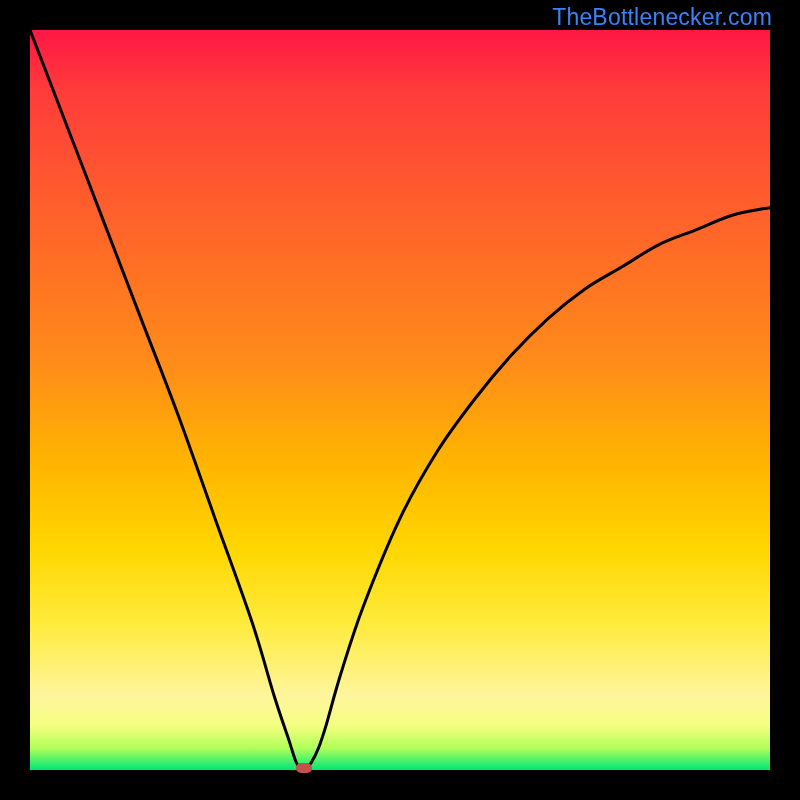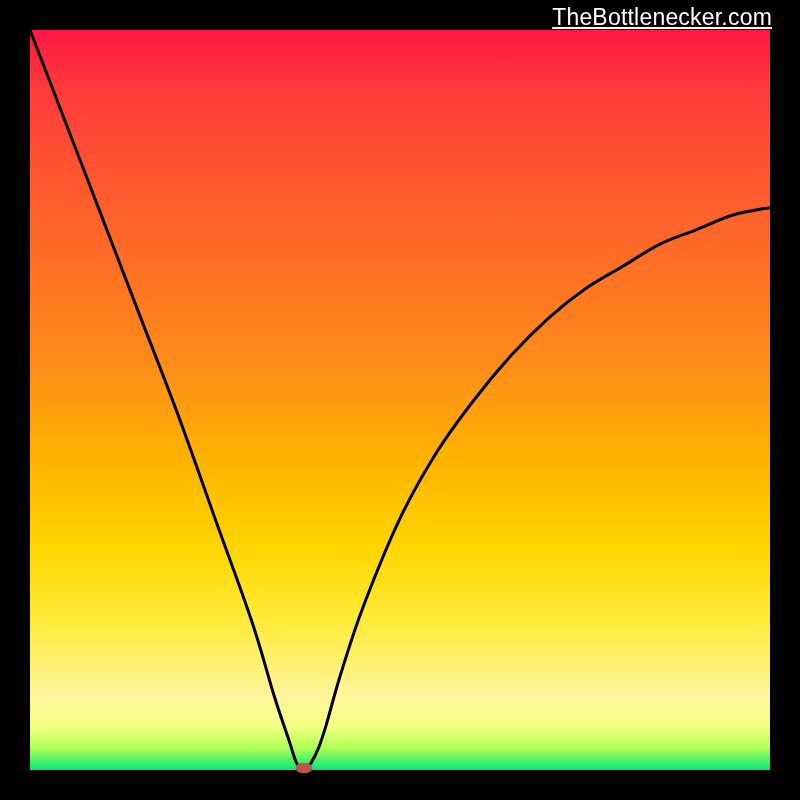--- a/index.html
+++ b/index.html
@@ -31,25 +31,24 @@
       #b2ff59 97%,
       #00e676 100%
     );
   }
   .watermark {
     position: absolute;
     top: 4px;
     right: 28px;
     font-family: Arial, Helvetica, sans-serif;
     font-size: 23px;
-    color: #ffffff;
+    color: #3b82f6;
     font-weight: 400;
     z-index: 10;
     letter-spacing: 0.2px;
-    text-decoration: underline;
   }
   .curve {
     position: absolute;
     left: 0;
     top: 0;
     width: 740px;
     height: 740px;
     z-index: 2;
   }
   .marker {

